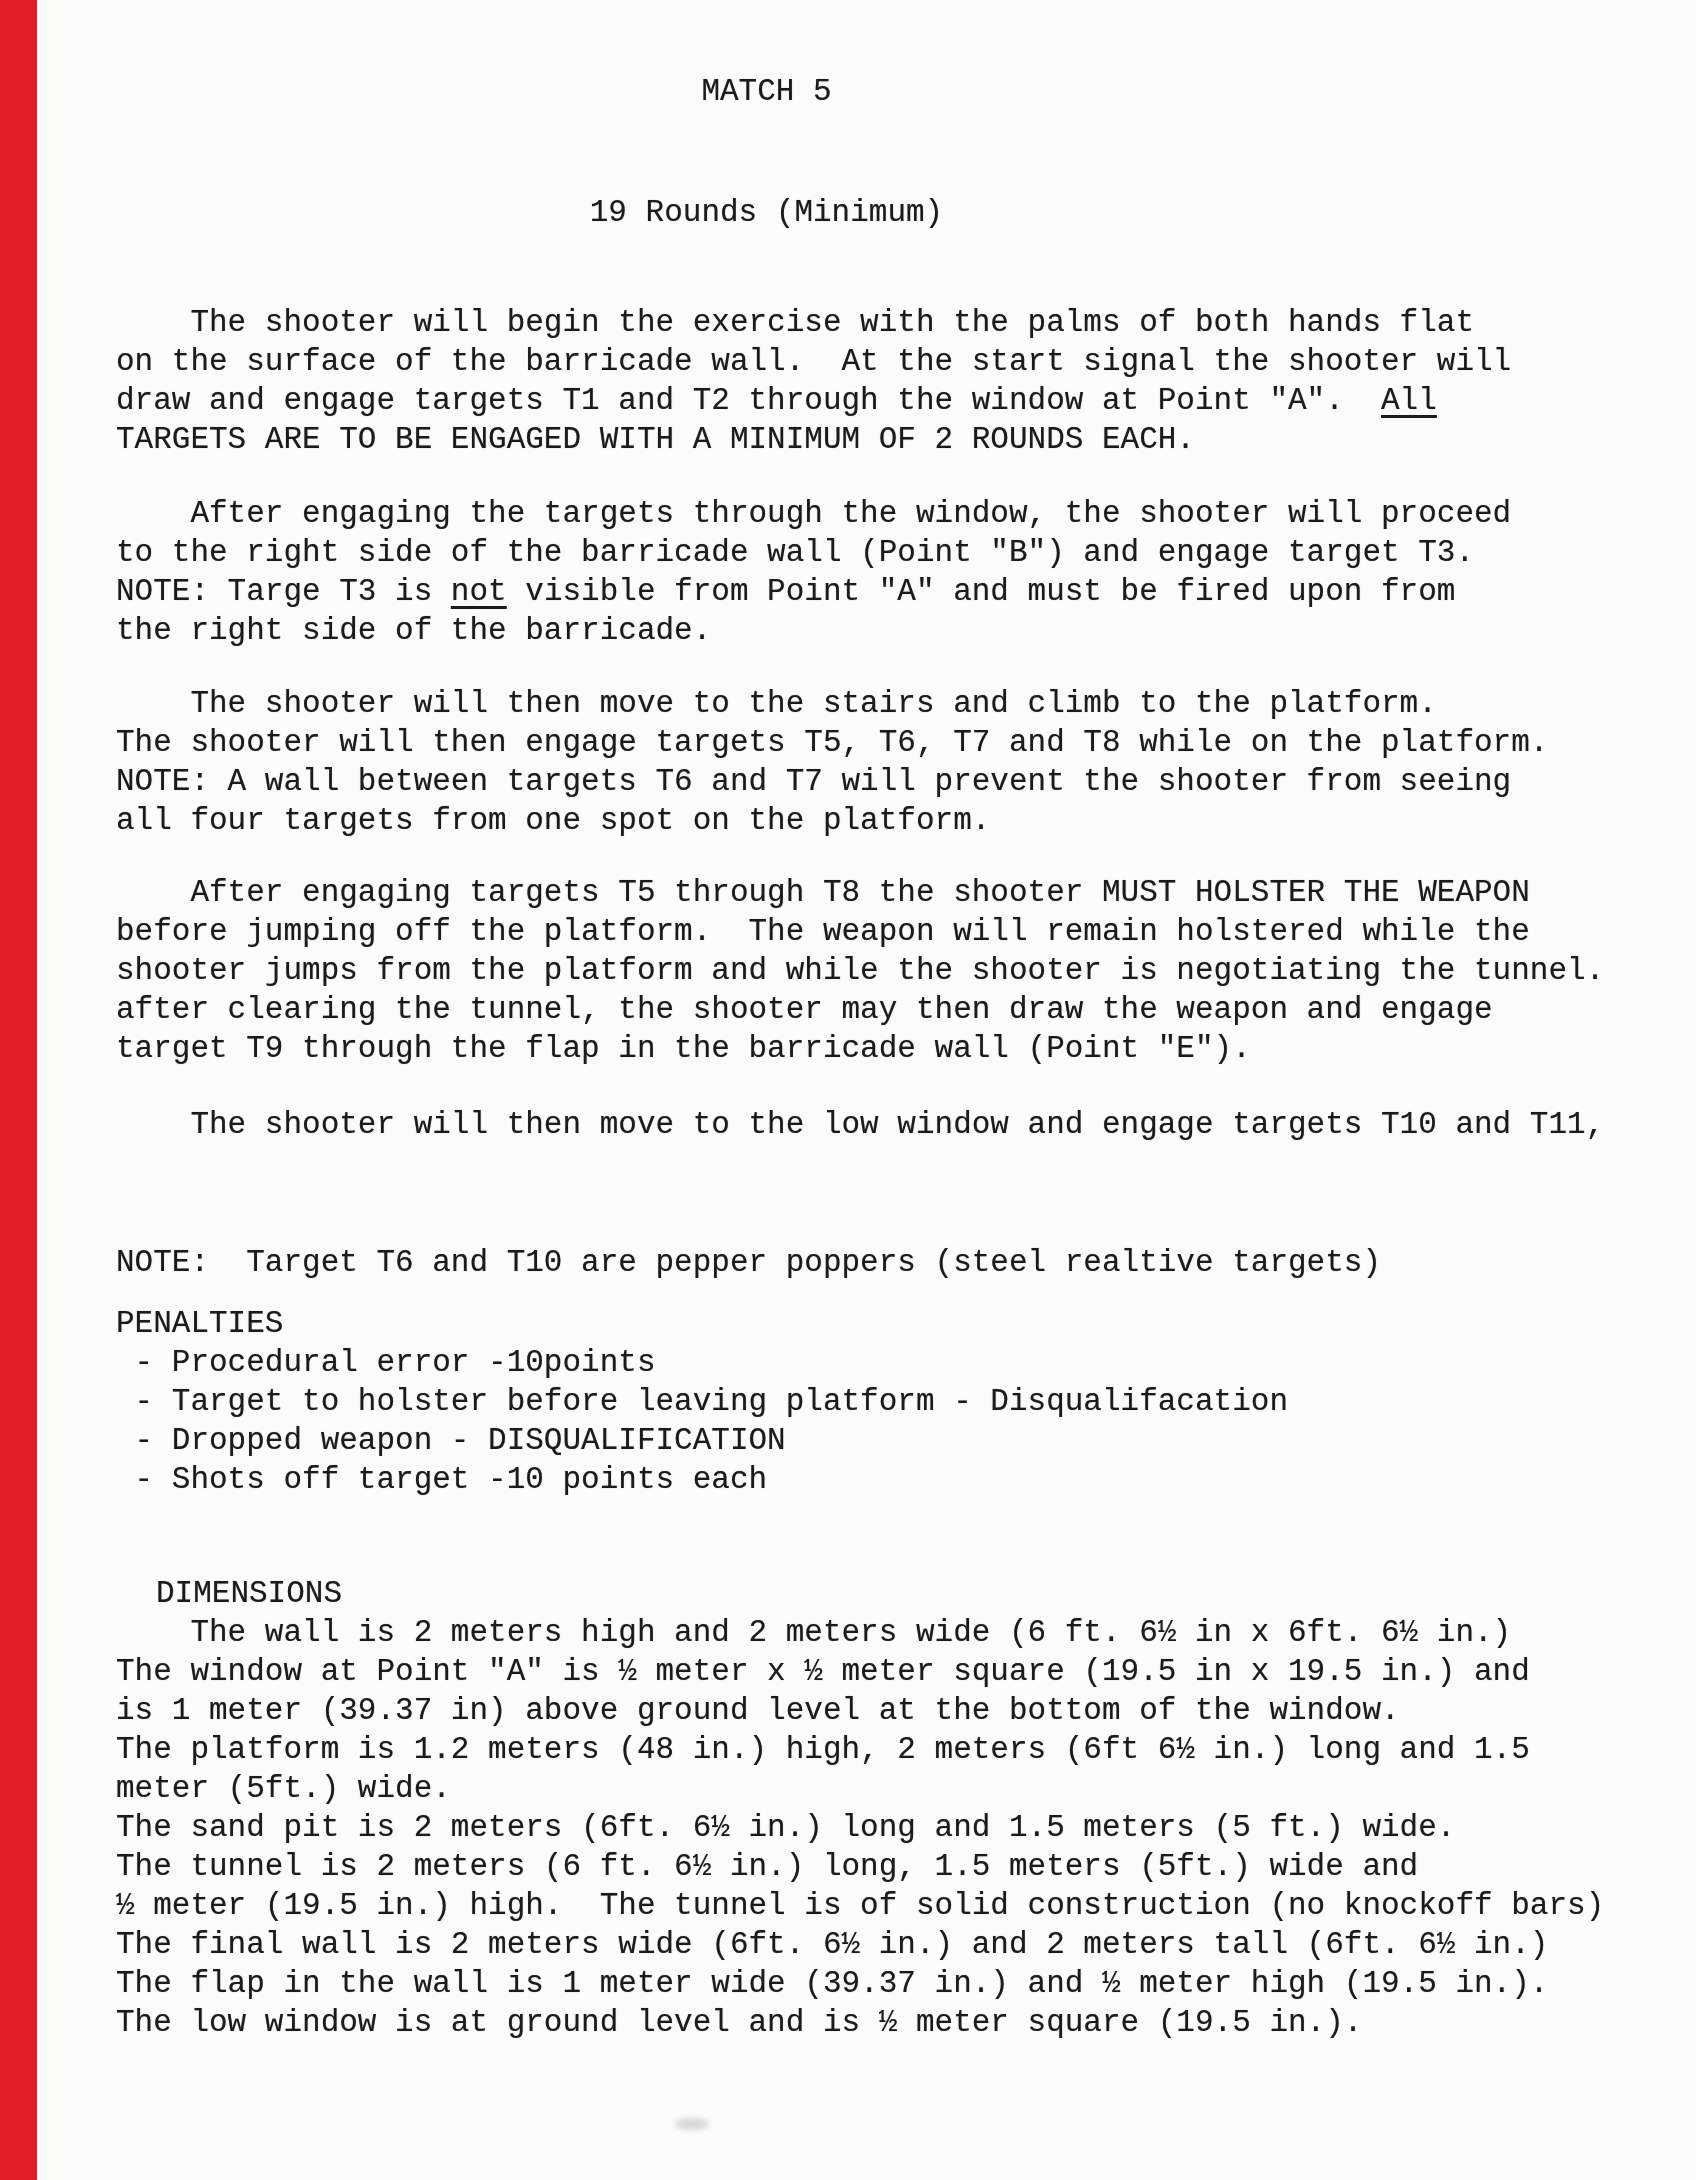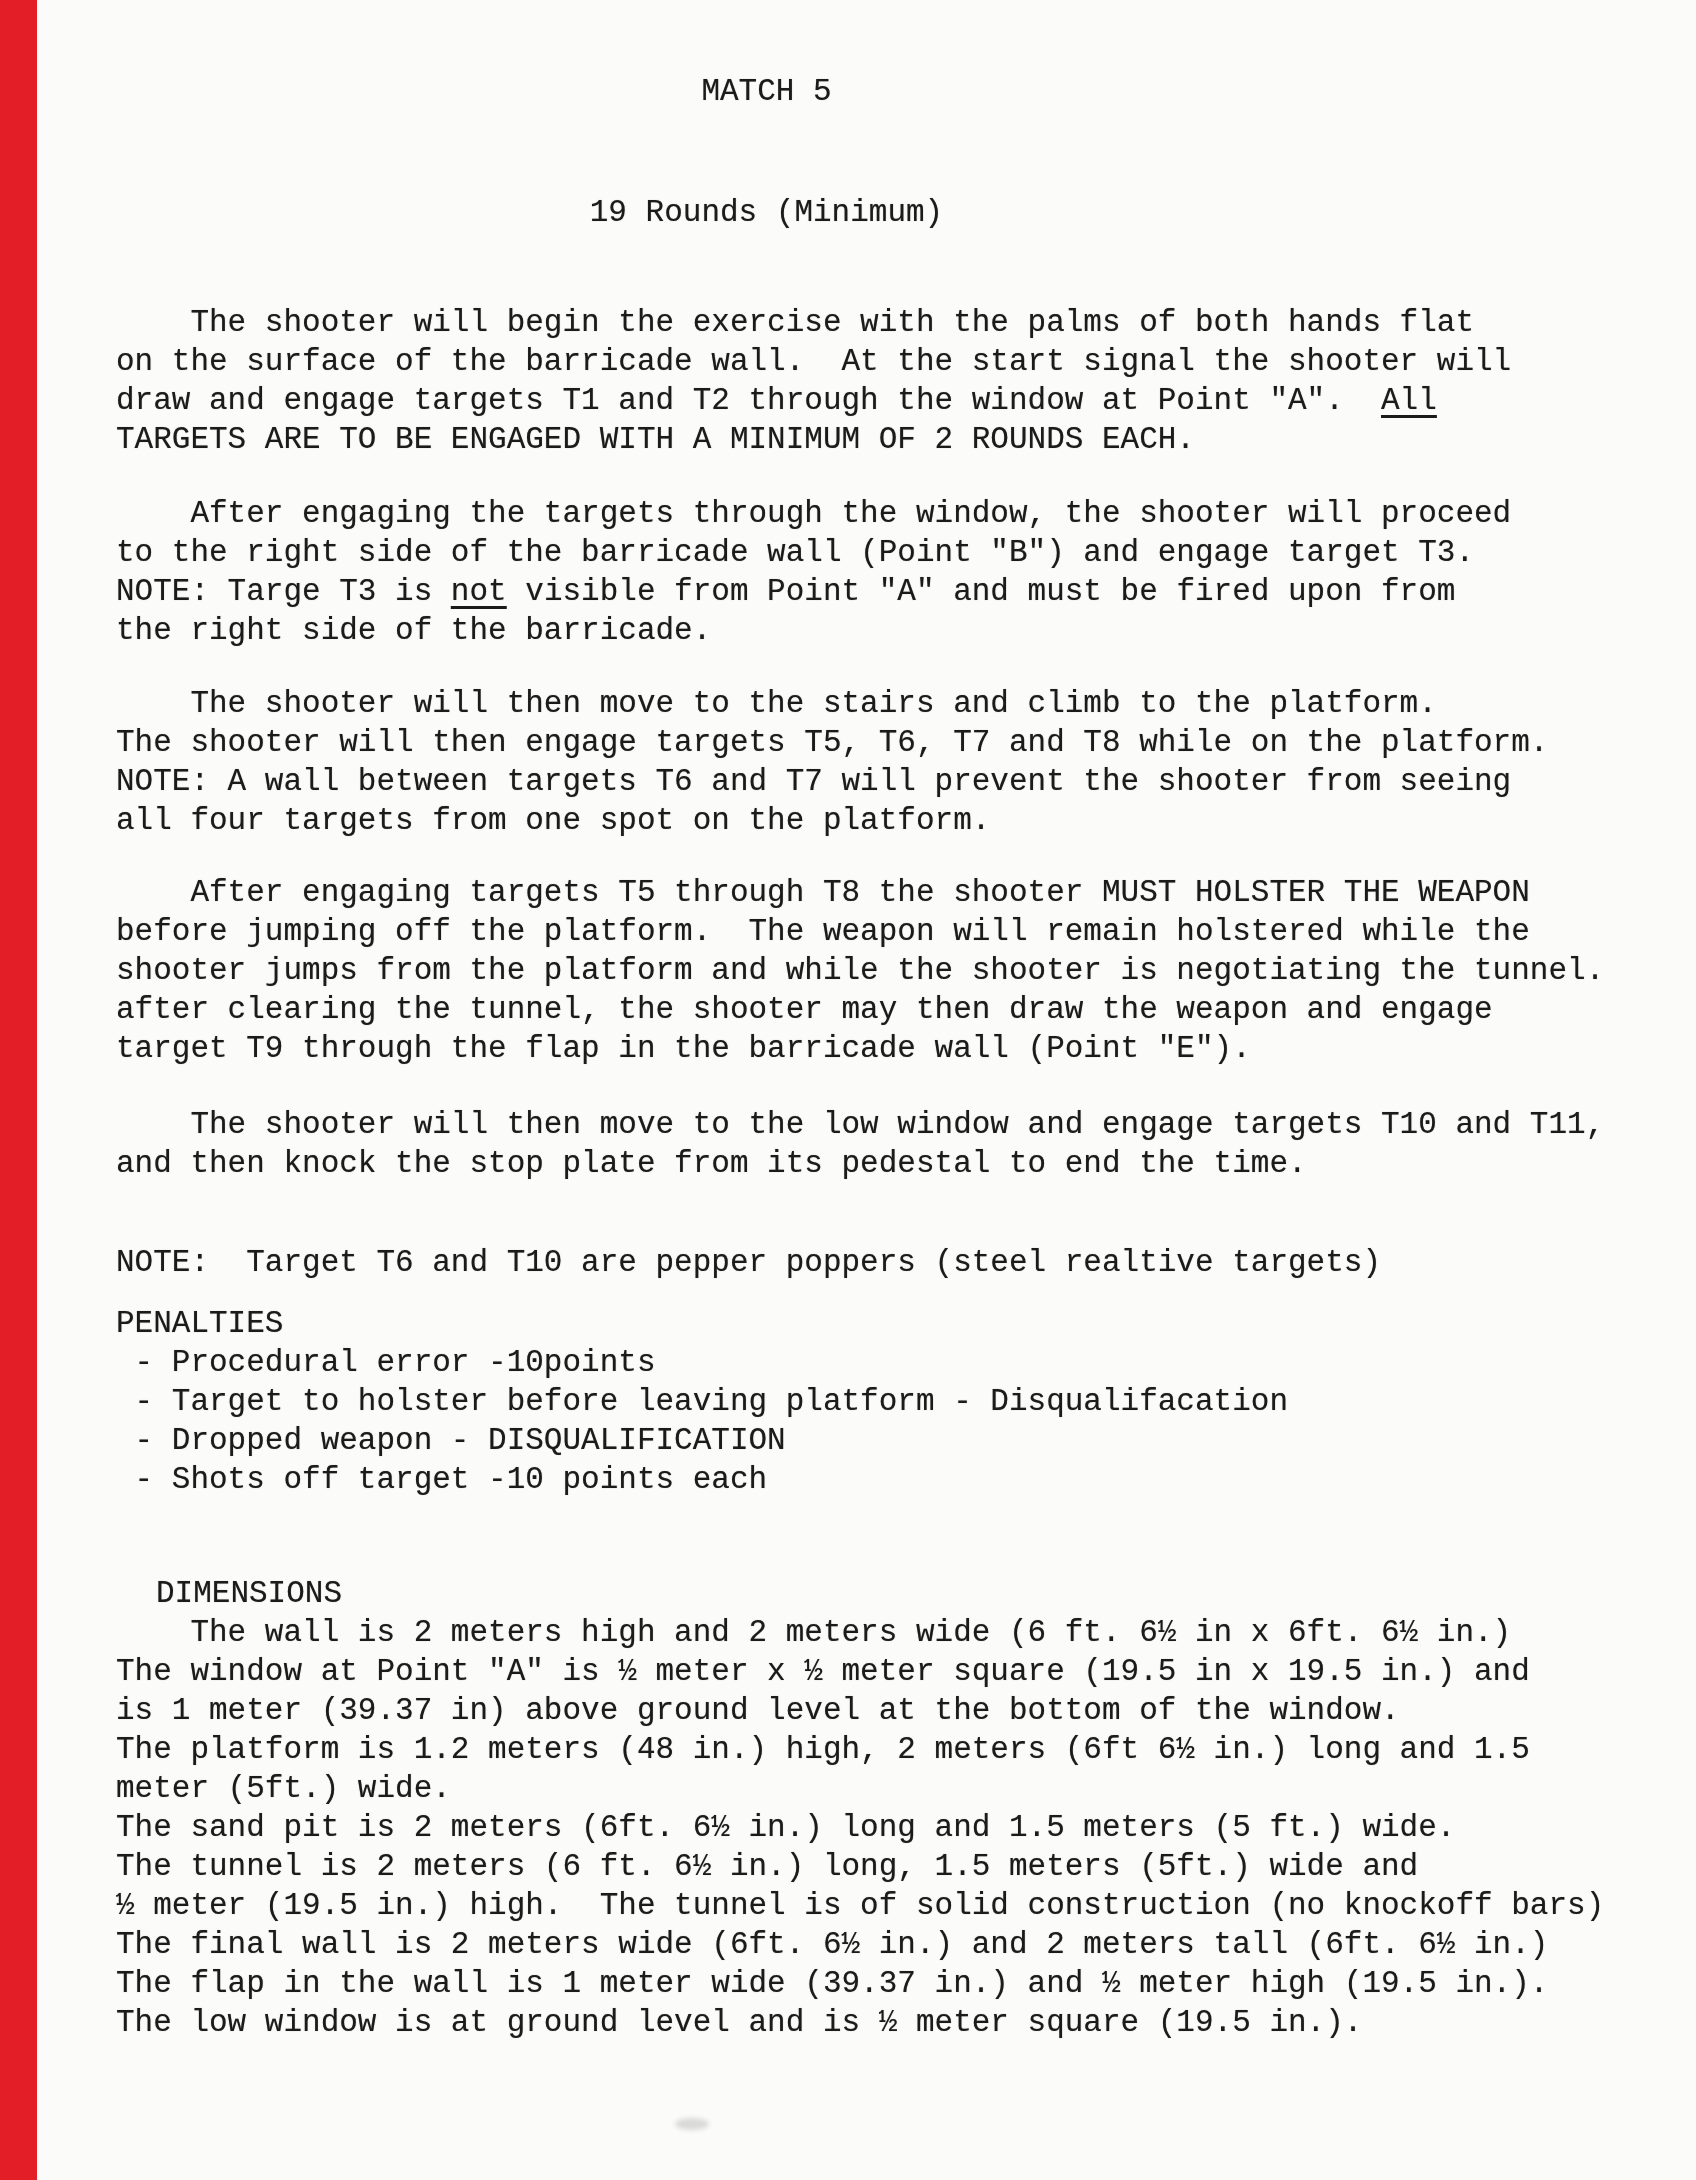--- a/index.html
+++ b/index.html
@@ -73,21 +73,21 @@
 <div id="red-stripe" style="background: rgb(228, 30, 38);"></div>
 
 <div id="doc" style="color: rgb(27, 27, 27);">
   <div class="title-line" style="top: 72px;">MATCH 5</div>
   <div class="title-line" style="top: 193px;">19 Rounds (Minimum)</div>
 
   <div class="block" style="top: 303px;"><div class="tline">    The shooter will begin the exercise with the palms of both hands flat</div><div class="tline">on the surface of the barricade wall.  At the start signal the shooter will</div><div class="tline"><span>draw and engage targets T1 and T2 through the window at Point "A".  </span><span class="u">All</span></div><div class="tline">TARGETS ARE TO BE ENGAGED WITH A MINIMUM OF 2 ROUNDS EACH.</div></div>
   <div class="block" style="top: 494px;"><div class="tline">    After engaging the targets through the window, the shooter will proceed</div><div class="tline">to the right side of the barricade wall (Point "B") and engage target T3.</div><div class="tline"><span>NOTE: Targe T3 is </span><span class="u">not</span><span> visible from Point "A" and must be fired upon from</span></div><div class="tline">the right side of the barricade.</div></div>
   <div class="block" style="top: 684px;"><div class="tline">    The shooter will then move to the stairs and climb to the platform.</div><div class="tline">The shooter will then engage targets T5, T6, T7 and T8 while on the platform.</div><div class="tline">NOTE: A wall between targets T6 and T7 will prevent the shooter from seeing</div><div class="tline">all four targets from one spot on the platform.</div></div>
   <div class="block" style="top: 873px;"><div class="tline">    After engaging targets T5 through T8 the shooter MUST HOLSTER THE WEAPON</div><div class="tline">before jumping off the platform.  The weapon will remain holstered while the</div><div class="tline">shooter jumps from the platform and while the shooter is negotiating the tunnel.</div><div class="tline">after clearing the tunnel, the shooter may then draw the weapon and engage</div><div class="tline">target T9 through the flap in the barricade wall (Point "E").</div></div>
-  <div class="block" style="top: 1105px;"><div class="tline">    The shooter will then move to the low window and engage targets T10 and T11,</div><div class="tline">and then knock the stop plate from its pedestal to end the time.</div></div>
+  <div class="block" style="top: 1105px;"><div class="tline">    The shooter will then move to the low window and engage targets T10 and T11,</div></div>
   <div class="block" style="top: 1221px; margin-top: 22px;"><div class="tline">NOTE:  Target T6 and T10 are pepper poppers (steel realtive targets)</div></div>
   <div class="block" style="top: 1304px;"><div class="tline">PENALTIES</div></div>
   <div class="block" style="top: 1343px;"><div class="tline"> - Procedural error -10points</div><div class="tline"> - Target to holster before leaving platform - Disqualifacation</div><div class="tline"> - Dropped weapon - DISQUALIFICATION</div><div class="tline"> - Shots off target -10 points each</div></div>
   <div class="block" style="top: 1574px; margin-left: 40px;"><div class="tline">DIMENSIONS</div></div>
   <div class="block" style="top: 1613px;"><div class="tline">    The wall is 2 meters high and 2 meters wide (6 ft. 6½ in x 6ft. 6½ in.)</div><div class="tline">The window at Point "A" is ½ meter x ½ meter square (19.5 in x 19.5 in.) and</div><div class="tline">is 1 meter (39.37 in) above ground level at the bottom of the window.</div><div class="tline">The platform is 1.2 meters (48 in.) high, 2 meters (6ft 6½ in.) long and 1.5</div><div class="tline">meter (5ft.) wide.</div><div class="tline">The sand pit is 2 meters (6ft. 6½ in.) long and 1.5 meters (5 ft.) wide.</div><div class="tline">The tunnel is 2 meters (6 ft. 6½ in.) long, 1.5 meters (5ft.) wide and</div><div class="tline">½ meter (19.5 in.) high.  The tunnel is of solid construction (no knockoff bars)</div><div class="tline">The final wall is 2 meters wide (6ft. 6½ in.) and 2 meters tall (6ft. 6½ in.)</div><div class="tline">The flap in the wall is 1 meter wide (39.37 in.) and ½ meter high (19.5 in.).</div><div class="tline">The low window is at ground level and is ½ meter square (19.5 in.).</div></div>
 
   <div id="smudge" style="left: 675px; top: 2118px;"></div>
 </div>
 
 

